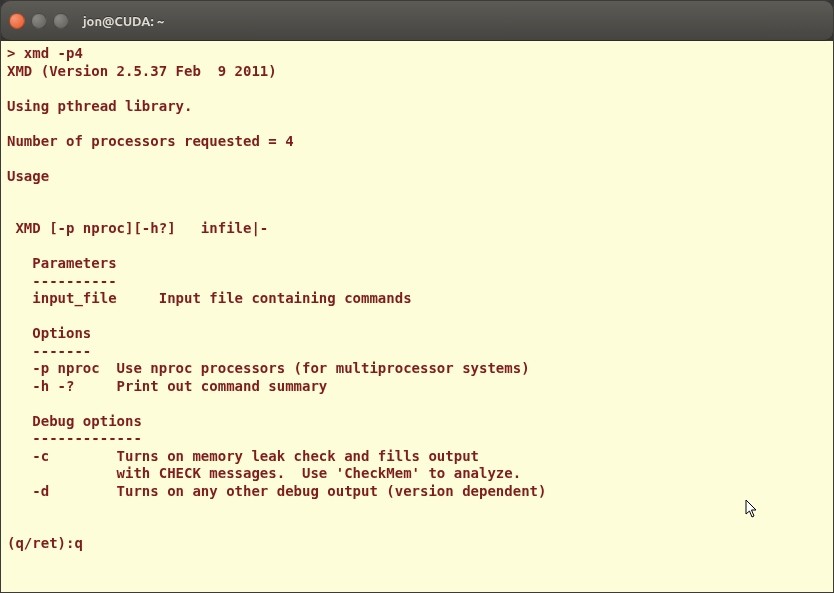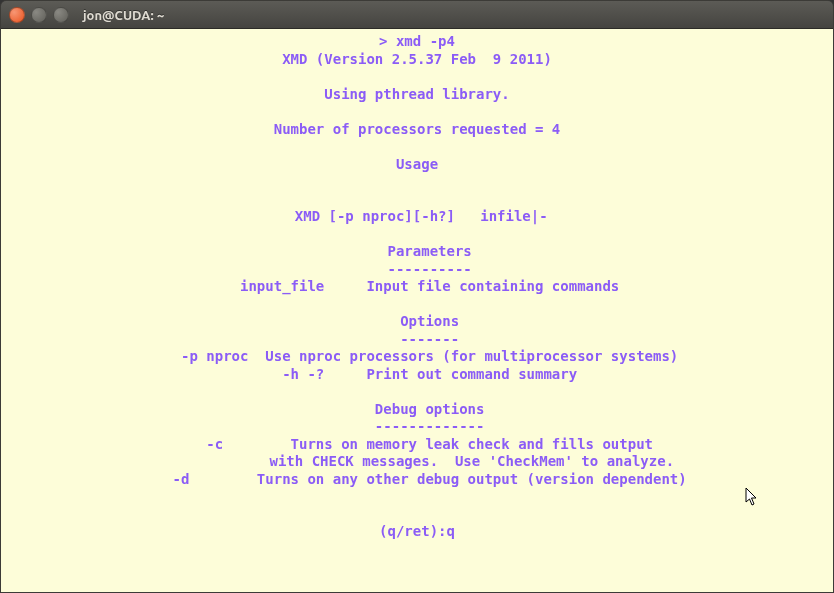--- a/index.html
+++ b/index.html
@@ -15,26 +15,27 @@
       width: 100%;
       height: 100%;
       display: flex;
       flex-direction: column;
       border-radius: 6px 6px 0 0;
       overflow: hidden;
       border: 1px solid #3c3b37;
     }
     .titlebar {
       background: linear-gradient(to bottom, #5c5b56 0%, #454440 100%);
-      height: 28px;
+      height: 40px;
       display: flex;
       align-items: center;
       padding: 0 8px;
       gap: 6px;
       border-bottom: 1px solid #2c2b27;
+      border-radius: 9px;
     }
     .window-controls {
       display: flex;
       gap: 6px;
       align-items: center;
     }
     .window-btn {
       width: 16px;
       height: 16px;
       border-radius: 50%;
@@ -57,28 +58,27 @@
       margin-left: 8px;
       color: #dfdbd2;
       font-weight: bold;
       font-family: 'Ubuntu', 'DejaVu Sans', sans-serif;
       font-size: 13px;
       text-shadow: 0 -1px 0 rgba(0,0,0,0.4);
     }
     .terminal {
       flex: 1;
       background: #fdfdd9;
-      color: #8b5cf6;
+      color: #7f1d1d;
       padding: 4px 6px;
       white-space: pre;
       overflow: hidden;
       position: relative;
       line-height: 1.25;
       font-weight: bold;
-      text-align: center;
     }
     .cursor-arrow {
       position: absolute;
       right: 72px;
       top: 458px;
       pointer-events: none;
     }
   </style>
 </head>
 <body>

